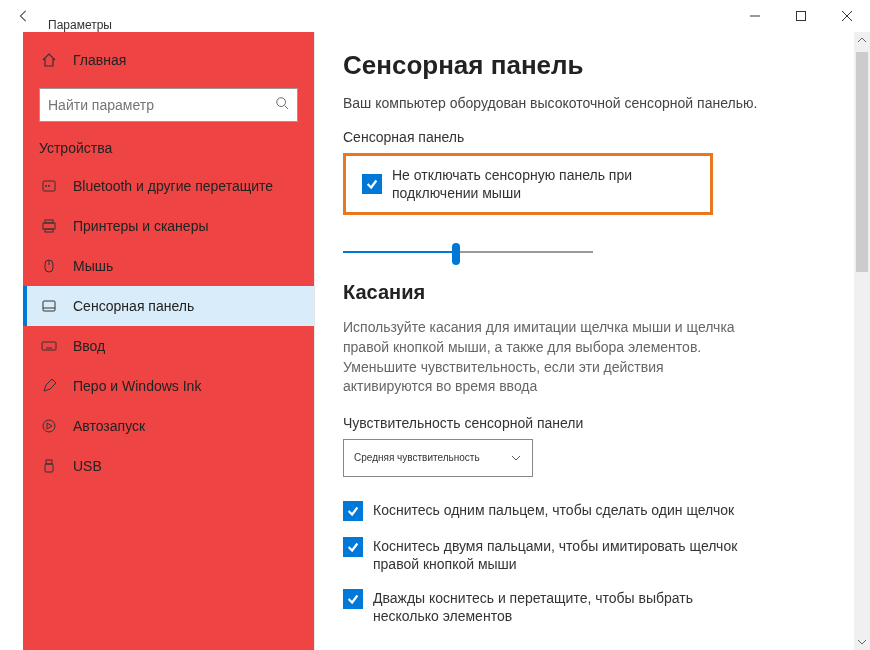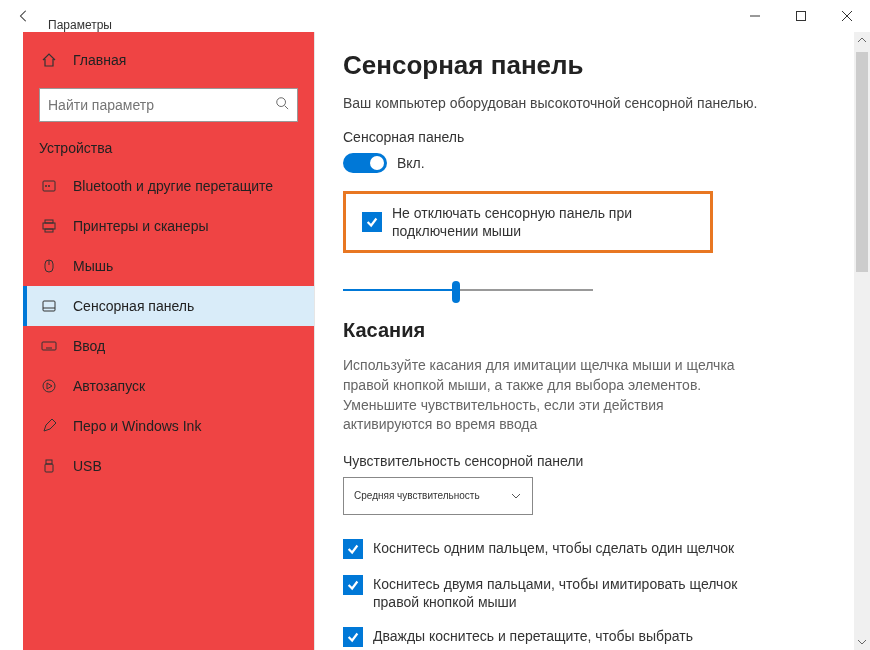--- a/index.html
+++ b/index.html
@@ -165,54 +165,50 @@
             <line x1="7" y1="7" x2="7" y2="7" stroke="#333" stroke-width="1.5"></line>
             <line x1="10" y1="7" x2="10" y2="7" stroke="#333" stroke-width="1.5"></line>
             <line x1="5" y1="10" x2="11" y2="10" stroke="#333"></line>
           </svg>
         </span>
       <span class="label">Ввод</span>
     </div>
     <div class="nav-item">
       <span class="icon">
           <svg width="16" height="16" viewBox="0 0 16 16">
+            <path d="M3 13 L5 7 L11 1 L15 5 L9 11 L3 13 Z" stroke="#333" fill="none"></path>
+          </svg>
+        </span>
+      <span class="label">Перо и Windows Ink</span>
+    </div>
+    <div class="nav-item">
+      <span class="icon">
+          <svg width="16" height="16" viewBox="0 0 16 16">
             <circle cx="8" cy="8" r="6" stroke="#333" fill="none"></circle>
             <path d="M6 5 L11 8 L6 11 Z" stroke="#333" fill="none"></path>
           </svg>
         </span>
       <span class="label">Автозапуск</span>
-    </div>
-    <div class="nav-item">
-      <span class="icon">
-          <svg width="16" height="16" viewBox="0 0 16 16">
-            <path d="M3 13 L5 7 L11 1 L15 5 L9 11 L3 13 Z" stroke="#333" fill="none"></path>
-          </svg>
-        </span>
-      <span class="label">Перо и Windows Ink</span>
     </div>
     <div class="nav-item">
       <span class="icon">
           <svg width="16" height="16" viewBox="0 0 16 16">
             <rect x="5" y="2" width="6" height="4" stroke="#333" fill="none"></rect>
             <rect x="4" y="6" width="8" height="8" rx="1" stroke="#333" fill="none"></rect>
           </svg>
         </span>
       <span class="label">USB</span>
     </div>
   </div>
 
   <div class="content">
     <h1>Сенсорная панель</h1>
     <div class="desc">Ваш компьютер оборудован высокоточной сенсорной панелью.</div>
 
     <div class="sub-label">Сенсорная панель</div>
-    <div class="toggle-row">
-      <div class="toggle"></div>
-      <div class="toggle-label">Вкл.</div>
-    </div>
 
     <div class="hlbox">
       <span class="checkbox">
         <svg viewBox="0 0 16 16">
             <polyline points="3,8 7,12 13,4"></polyline>
           </svg>
       </span>
       <span class="check-label">Не отключать сенсорную панель при подключении мыши</span>
     </div>
 

